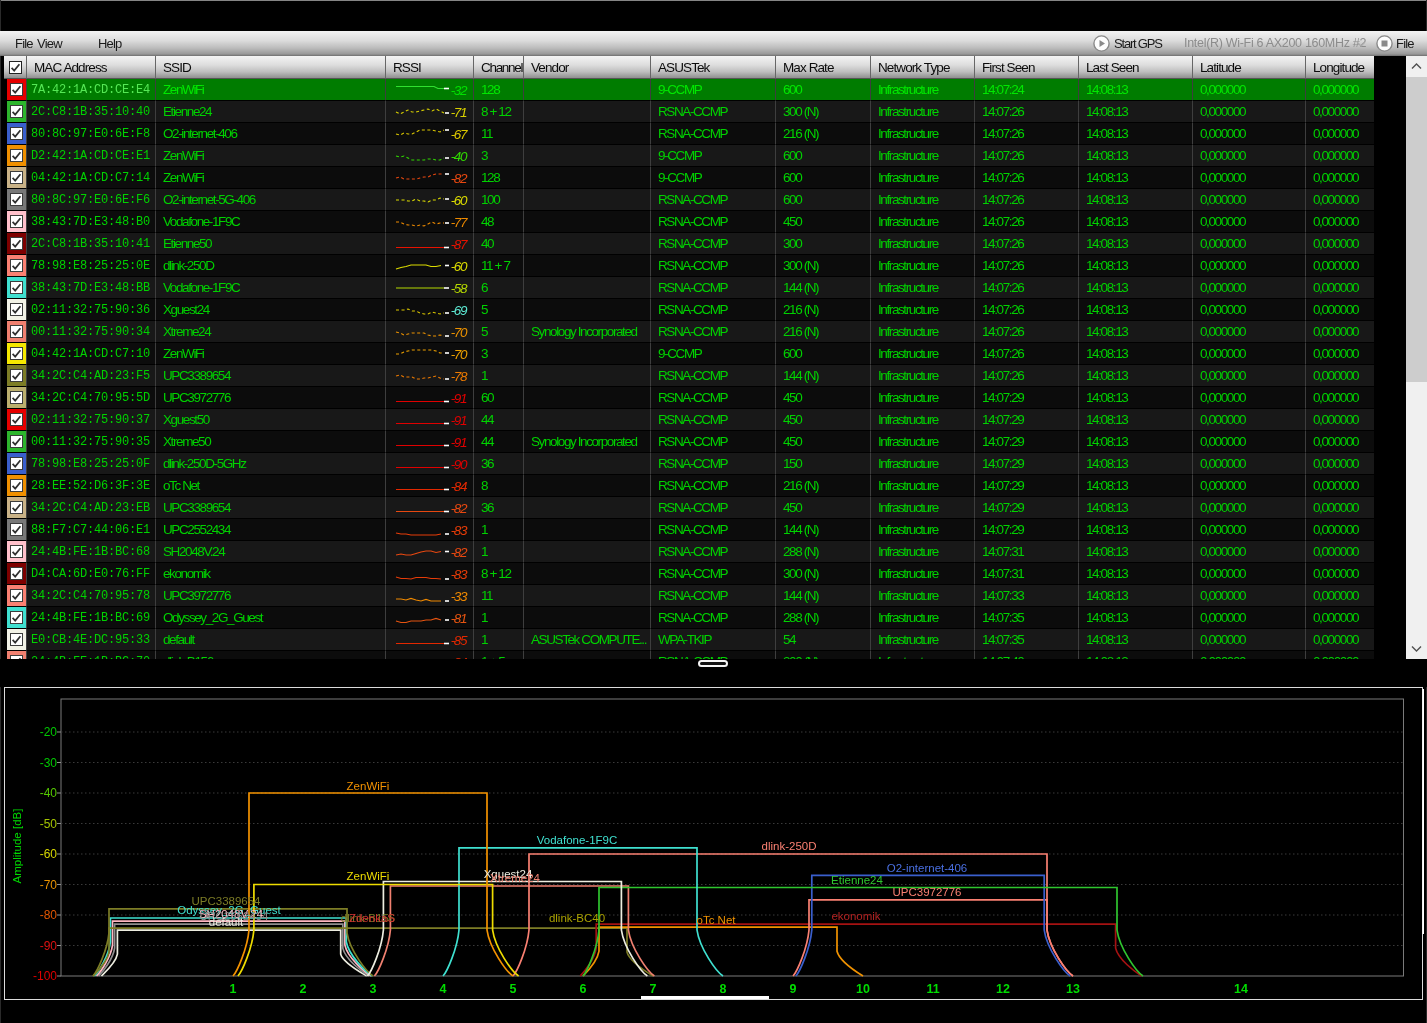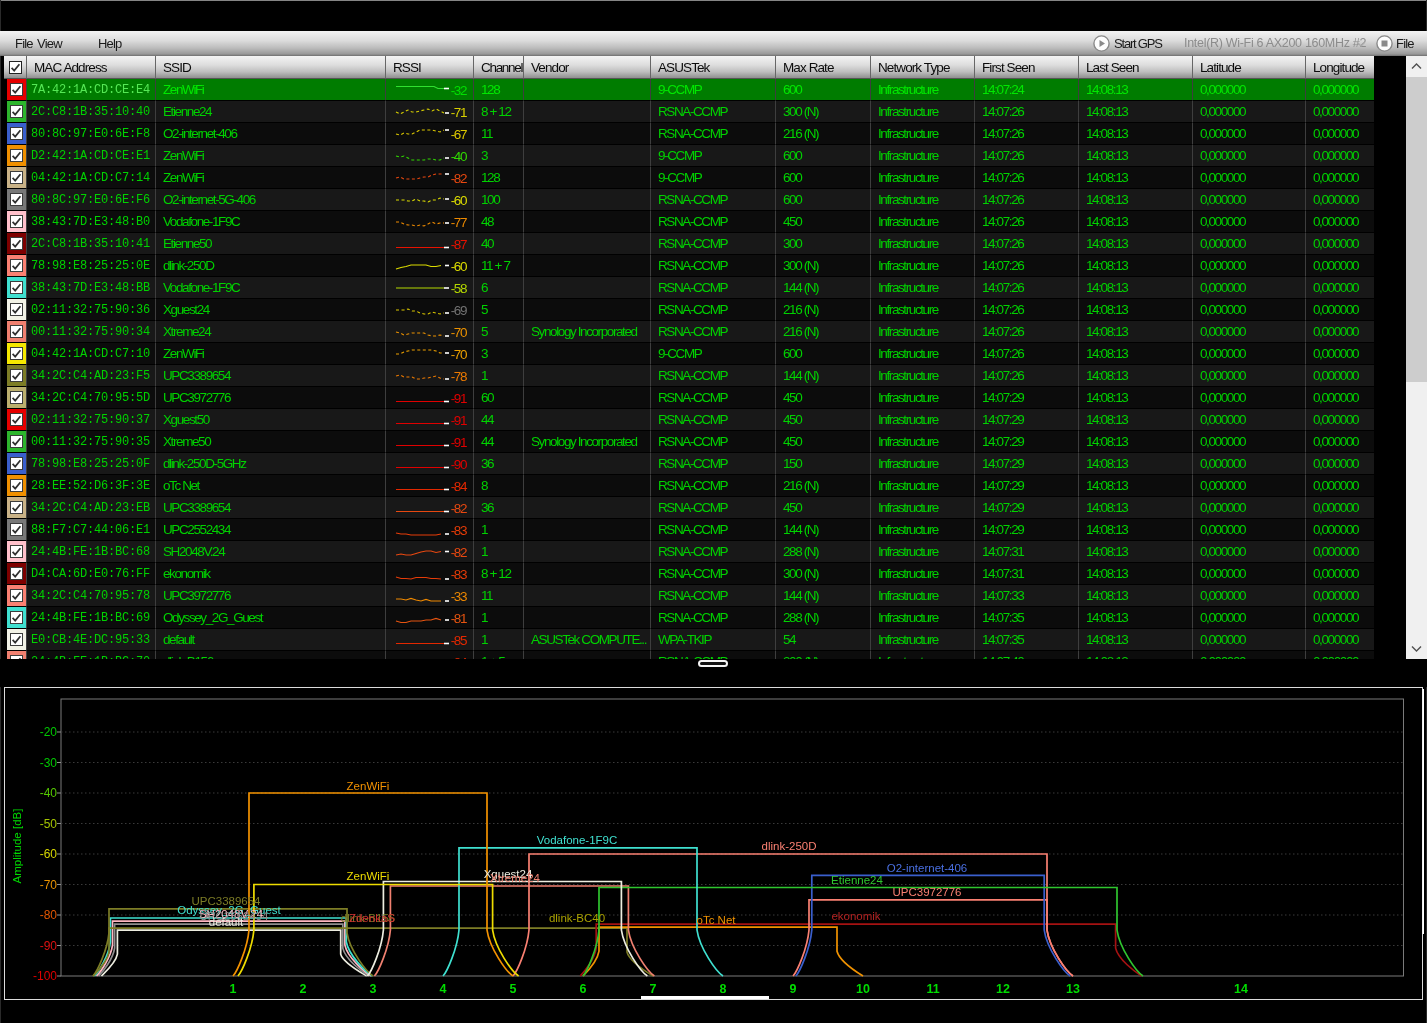--- a/index.html
+++ b/index.html
@@ -22,21 +22,21 @@
   font-size:13.5px; letter-spacing:-0.9px; font-weight:normal; color:#0c0c0c; text-align:left; padding:0 0 0 7px; white-space:nowrap; overflow:hidden; }
 td { height:22px; border-right:1px solid #3e3e3e; border-bottom:1px solid #000; font-size:13.5px; letter-spacing:-1.4px; color:#00D200;
   padding:0 0 0 7px; white-space:nowrap; overflow:hidden; }
 tr.lt td { background:#181818; }
 tr.dk td { background:#0c0c0c; }
 tr.sel td { background:#007C00; color:#00E800; }
 tr.sel td.mac { color:#55E855; }
 td.mac { font-family:"Liberation Mono",monospace; font-size:12px; letter-spacing:-0.2px; padding-left:4px;margin-left:40px; }
 td.cb { padding:0; border-left:3px solid #000; }
 .cbw { width:13px; height:13px; margin:0 auto; }
-td.rssi { position:relative; padding:0; }
+td.rssi { position:relative; padding:0;font-style:italic; }
 td.rssi .sp { position:absolute; left:8px; top:3px; }
 td.rssi .rv { position:absolute; right:7px; top:4px; }
 th.cbh { padding:0; }
 
 #vsb { position:absolute; right:0; top:56px; width:21px; height:603px; background:#f0f0f0; }
 #vsb .thumb { position:absolute; left:0; top:21px; width:21px; height:305px; background:#cdcdcd; }
 #vsb .btn { position:absolute; left:0; width:21px; height:21px; background:#f0f0f0; }
 
 #split { position:absolute; left:0; top:659px; width:100%; height:28px; background:#000; }
 #pill { position:absolute; left:698px; top:1px; width:30px; height:7px; border:2px solid #f5f5f5; border-radius:3.5px; background:#111; }
@@ -396,21 +396,21 @@
                 </svg>
               </div>
             </td>
             <td class="mac">02:11:32:75:90:36</td>
             <td>Xguest24</td>
             <td class="rssi">
               <svg class="sp" width="58" height="16">
                 <path d="M2 8 L6 8 L10 8 L14 7 L18 9 L22 9 L26 11 L30 12 L34 12 L38 10 L42 11 L46 12 L50 11" stroke="#DCC800" stroke-width="1.1" fill="none" stroke-dasharray="3 2.5"></path>
                 <path d="M51 11 L55 11" stroke="#fff" stroke-width="1.6" fill="none"></path>
               </svg>
-              <span class="rv" style="color:#737373">-69</span>
+              <span class="rv" style="color:#5eead4">-69</span>
             </td>
             <td>5</td>
             <td></td>
             <td>RSNA-CCMP</td>
             <td>216 (N)</td>
             <td>Infrastructure</td>
             <td>14:07:26</td>
             <td>14:08:13</td>
             <td>0,000000</td>
             <td>0,000000</td>

